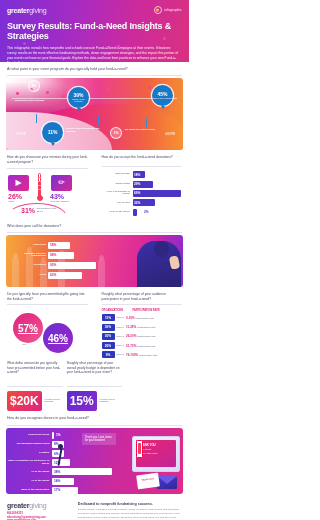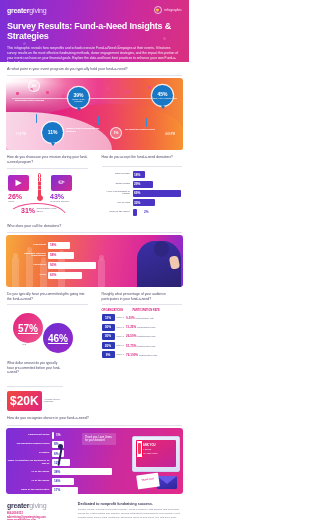--- a/index.html
+++ b/index.html
@@ -497,20 +497,28 @@
 
   <div class="money">
     <div class="mcol">
       <div class="mq">What dollar amount do you typically have pre-committed before your fund-a-need?</div>
       <div class="mhr"></div>
       <div class="mbox">
         <div class="mval">$20K</div>
         <div class="mcap">Average survey response</div>
       </div>
     </div>
+    <div class="mcol">
+      <div class="mq">Roughly what percentage of your overall yearly budget is dependent on your fund-a-need at your event?</div>
+      <div class="mhr"></div>
+      <div class="mbox">
+        <div class="mval pu">15%</div>
+        <div class="mcap">Average survey response</div>
+      </div>
+    </div>
   </div>
 
   <div class="q">How do you recognize donors in your fund-a-need?</div>
   <div class="rule"></div>
 
   <div class="recog">
     <div class="rbars">
       <div class="rrow">
         <div class="rlab">Powerpoint slides</div>
         <div class="rbar" style="width:2px;background:#fff;"></div>

